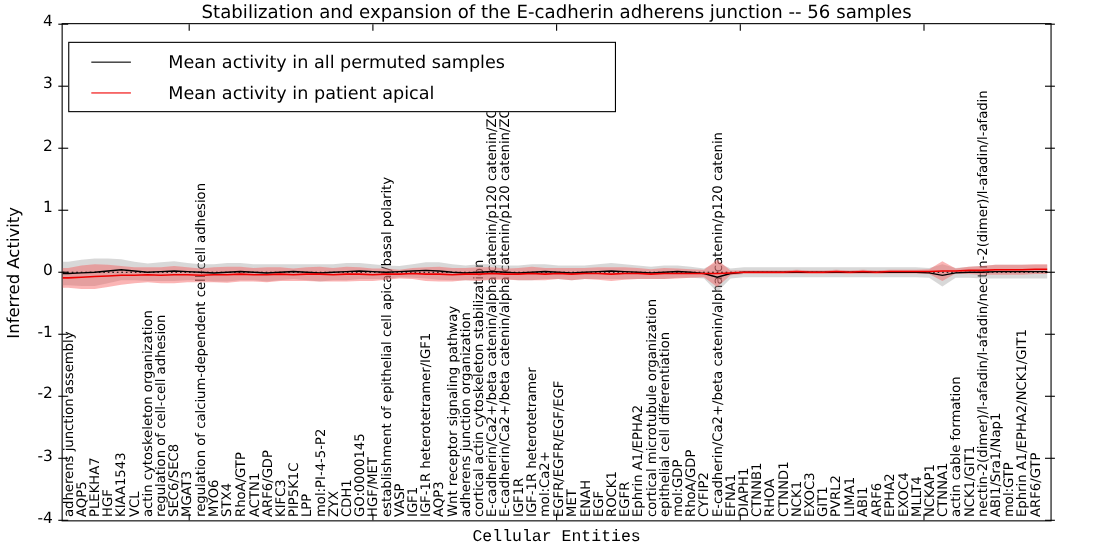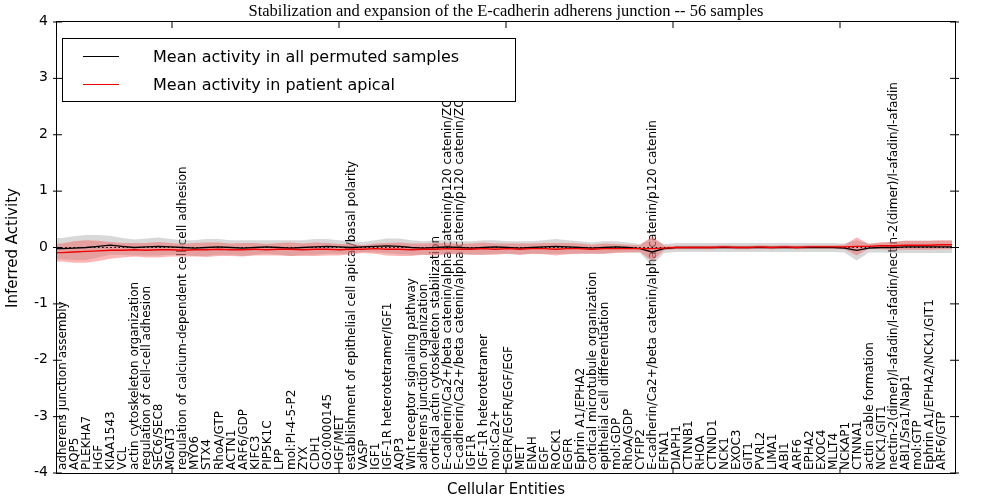--- a/index.html
+++ b/index.html
@@ -1,32 +1,32 @@
 <!DOCTYPE html>
 <html><head>
 <meta charset="utf-8">
 <style>
   html,body{margin:0;padding:0;background:#fff;}
   .fig{position:relative;width:1000px;height:500px;background:#ffffff;overflow:hidden;
        font-family:"DejaVu Sans",sans-serif;color:#000;}
   .title{position:absolute;left:57px;top:1px;width:898px;text-align:center;
-         font-size:16.5px;z-index:1;white-space:nowrap;font-family:Liberation Serif, serif;}
+         font-size:16.5px;z-index:1;white-space:nowrap;}
   .plot{position:absolute;left:56px;top:21px;width:898px;height:451px;
         border:1px solid #000;z-index:2;overflow:visible;}
   .plot svg{position:absolute;left:0;top:0;overflow:visible;z-index:3;}
   .xcats{position:absolute;left:0;top:0;z-index:2;}
   .xcat{position:absolute;white-space:nowrap;font-size:12px;line-height:12px;
         transform:rotate(-90deg);transform-origin:0 100%;}
   .ylabel{position:absolute;left:-53px;top:239px;width:130px;text-align:center;
           font-size:15px;transform:rotate(-90deg);z-index:1;}
   .xlabel{position:absolute;left:57px;top:480px;width:898px;text-align:center;
-          font-size:15px;z-index:1;}
+          font-size:15px;z-index:1;font-family:Liberation Mono, monospace;}
   .ytick{position:absolute;left:14px;width:34px;text-align:right;font-size:14px;z-index:1;}
   .legend{position:absolute;left:62px;top:38px;width:452px;height:62px;background:#fff;
-          border:1px solid #000;z-index:6;}
+          border:1px solid #000;z-index:6;padding-left:44px;}
   .lrow{position:absolute;left:0;height:30px;display:flex;align-items:center;}
   .lrow.r0{top:2px;} .lrow.r1{top:30px;}
   .lline{display:inline-block;width:36px;height:0;border-top:1.6px solid #000;
          margin-left:20px;margin-right:34px;}
   .llab{font-size:16px;white-space:nowrap;}
 </style>
 </head>
 <body>
 
 <div class="fig">

